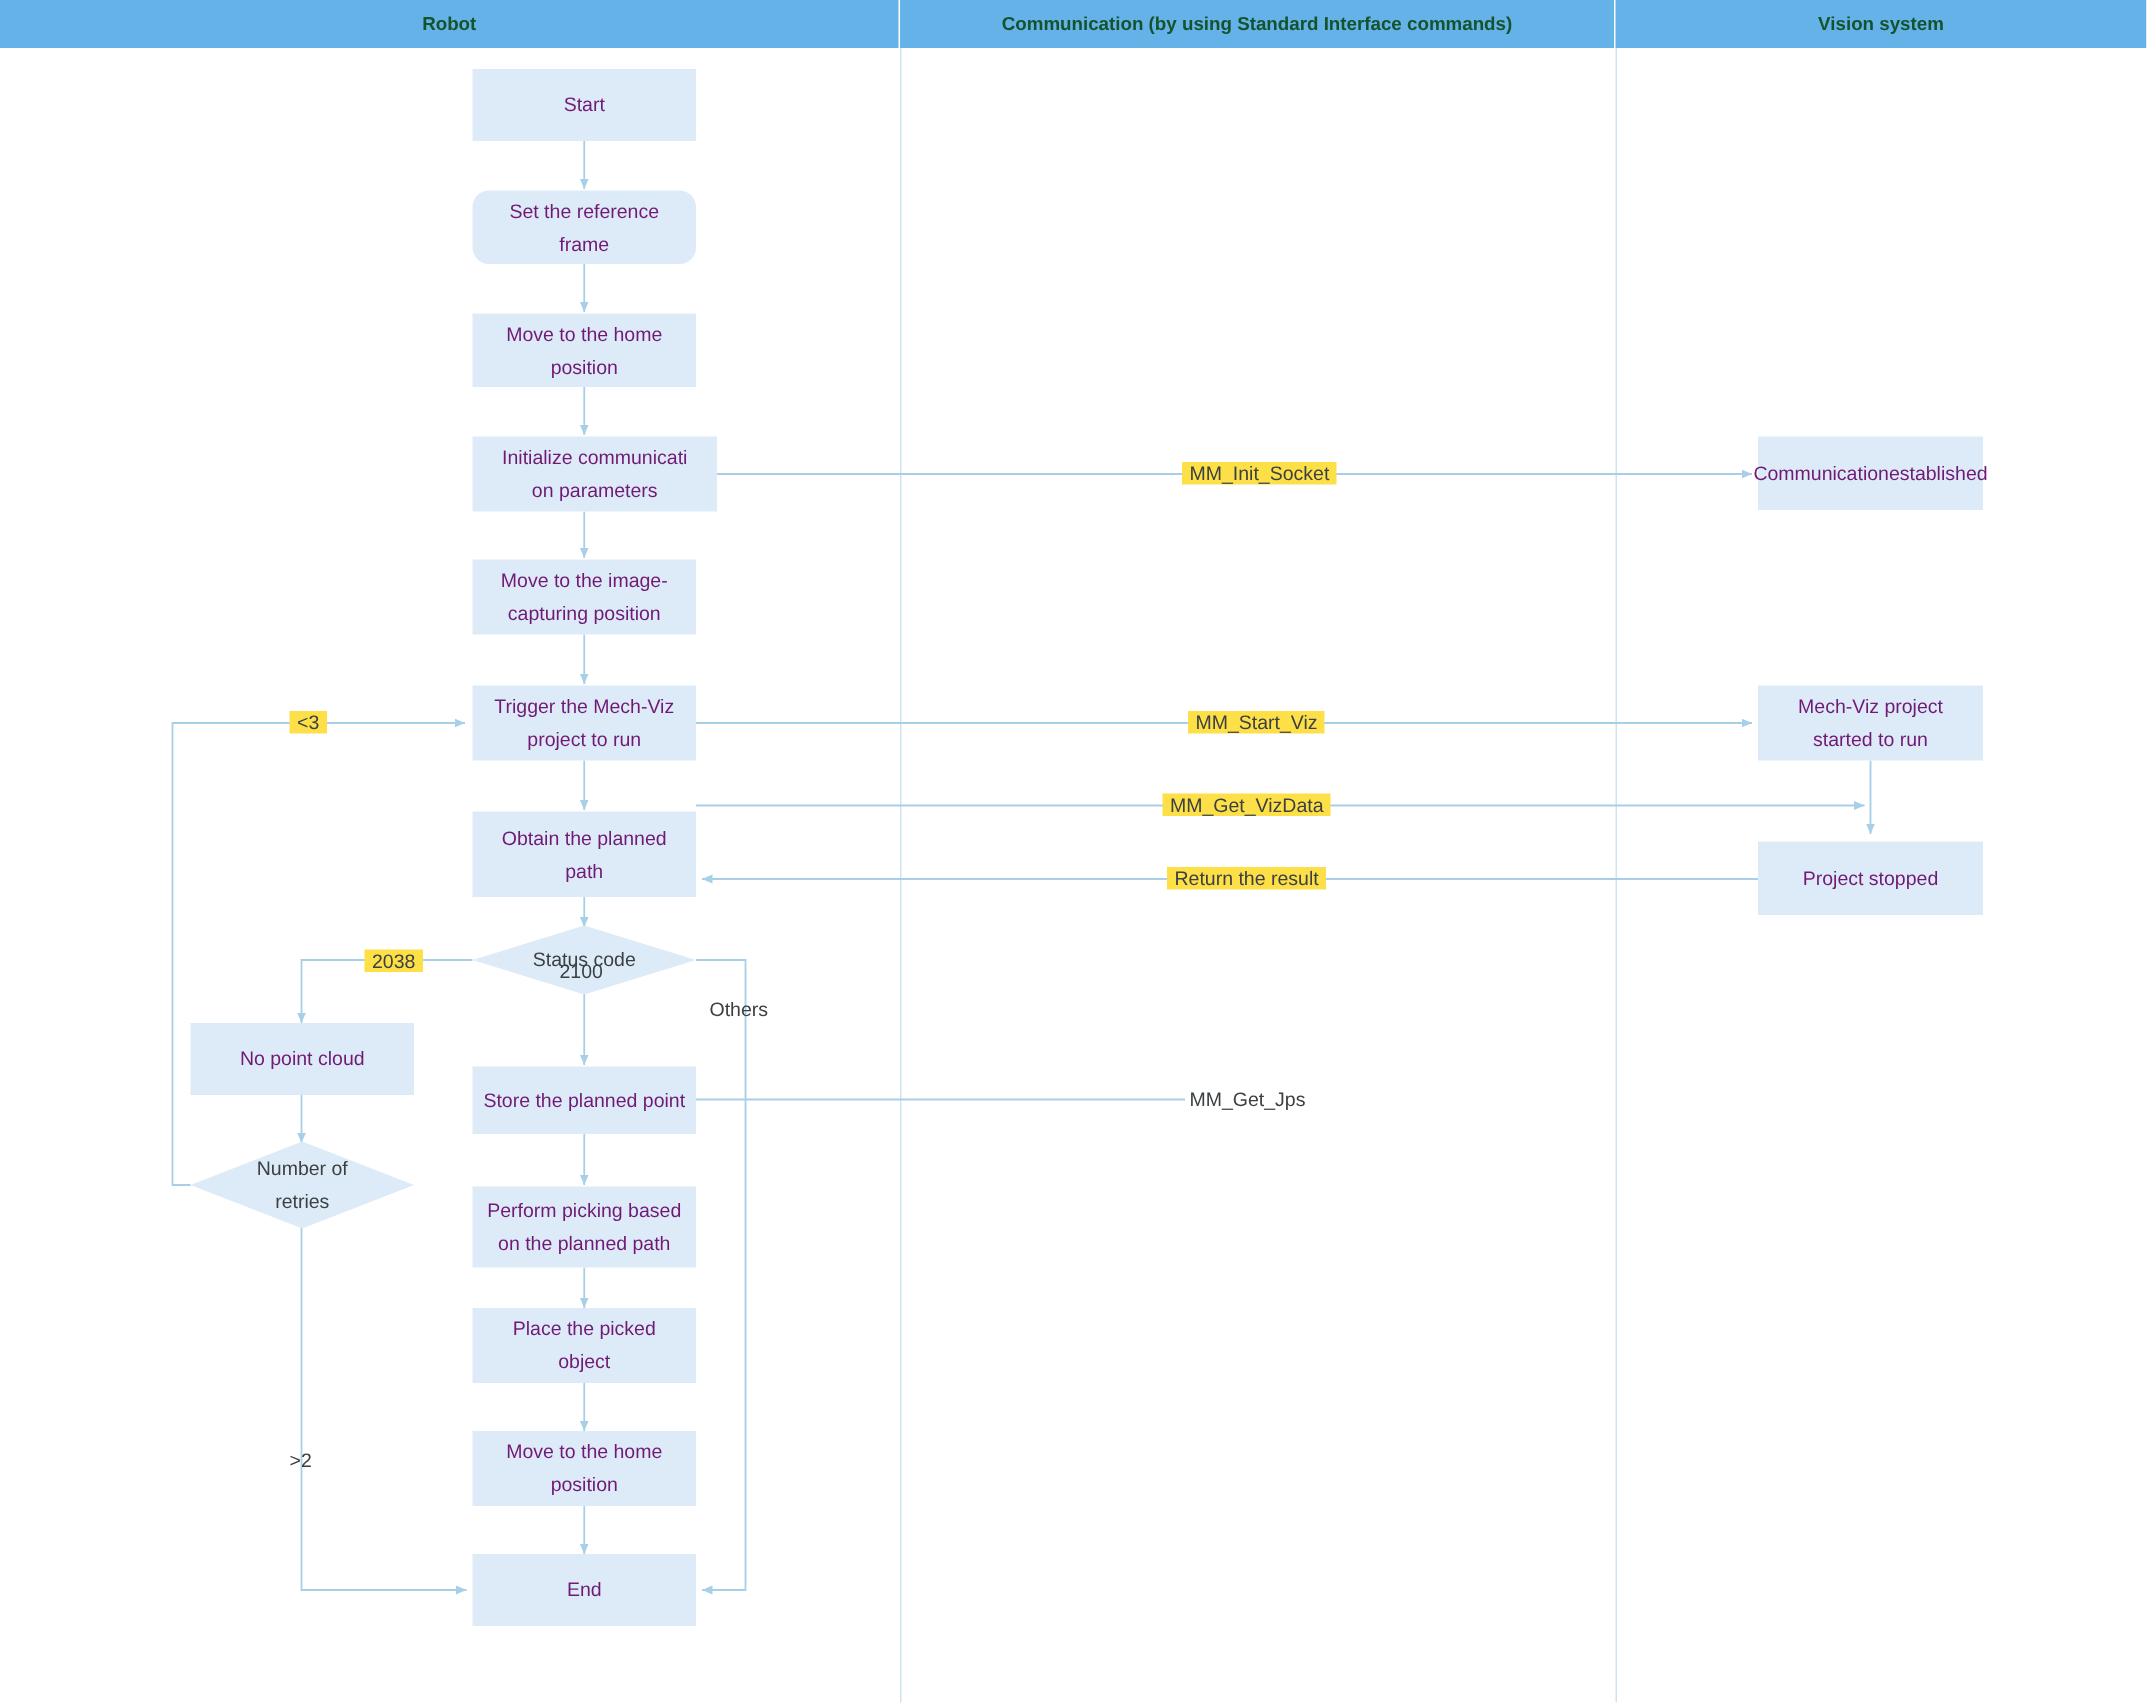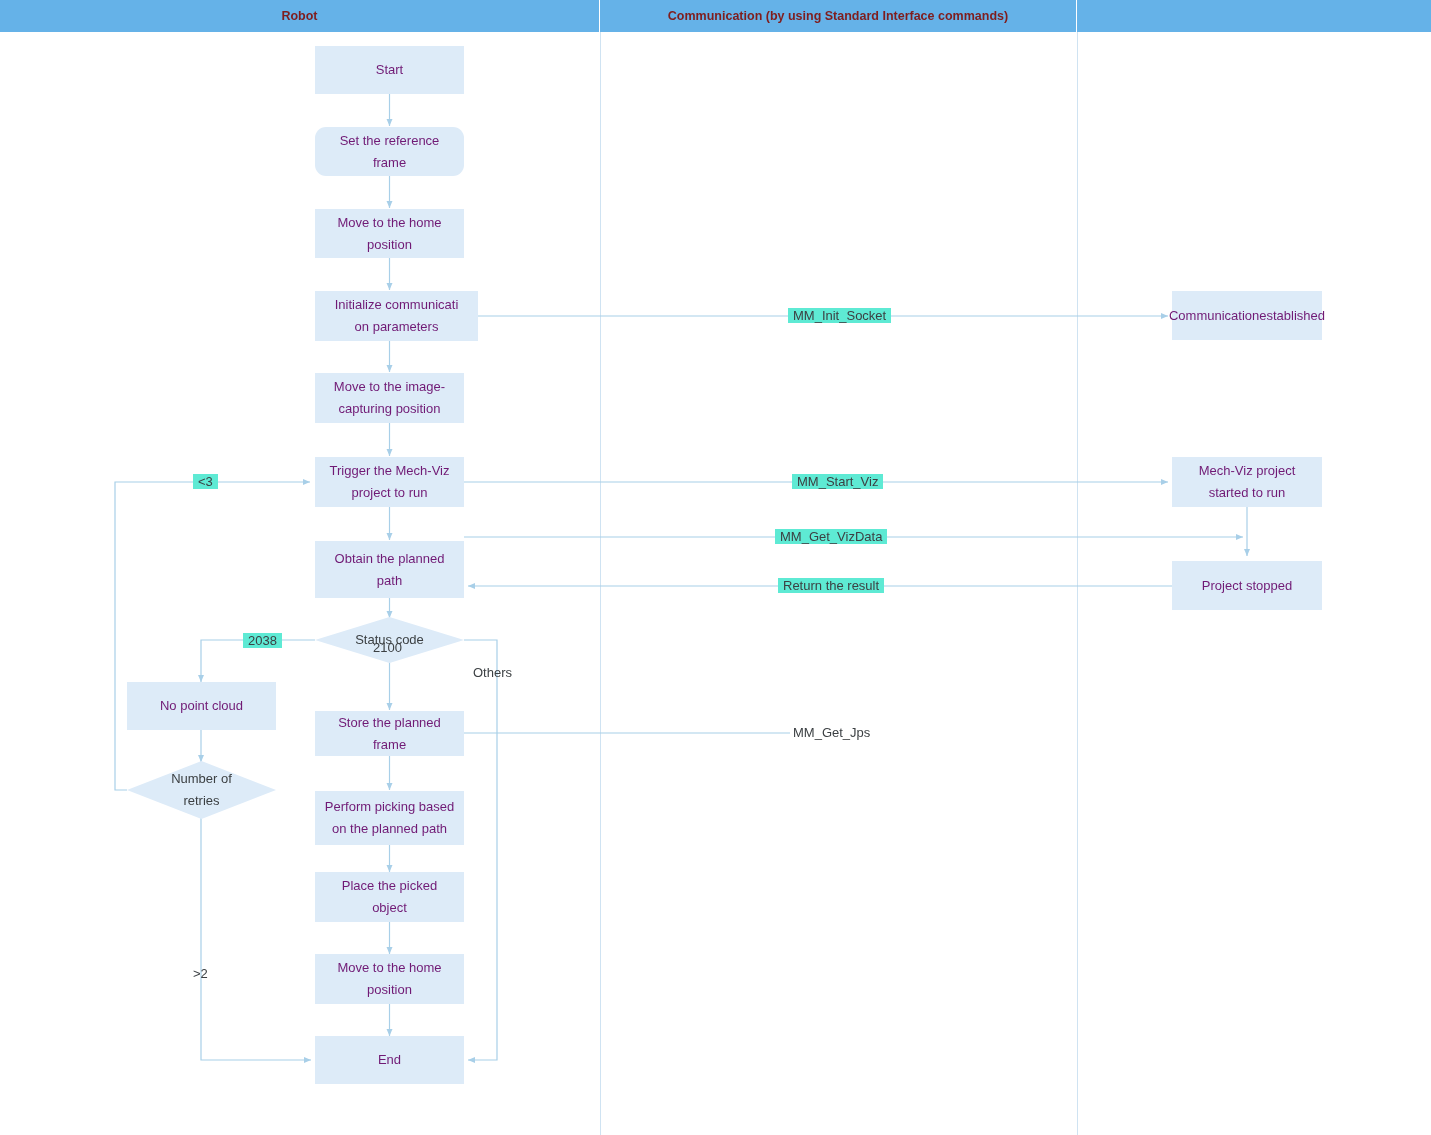--- a/index.html
+++ b/index.html
@@ -14,21 +14,21 @@
   }
   
   #lane-header{
     position:absolute;left:0;top:0;width:1431px;height:32px;
     background:#65b2e8;
     display:flex;align-items:center;
     box-sizing:border-box;
   }
   .lane-head{
     height:32px;display:flex;align-items:center;justify-content:center;
-    font-size:12.5px;font-weight:bold;color:#7f1d1d;
+    font-size:12.5px;font-weight:bold;color:#14532d;
     box-sizing:border-box;
   }
   .lane-head.l1{width:600px;border-right:1px solid #ffffff;}
   .lane-head.l2{width:477px;border-right:1px solid #ffffff;}
   .lane-head.l3{width:354px;}
 
   
   .lane-div{
     position:absolute;top:32px;width:1px;height:1103px;background:#cfe3f2;
   }
@@ -59,37 +59,40 @@
     font-size:13px;line-height:22px;color:#3c4043;
     box-sizing:border-box;
     background:#ddebf8;
     clip-path:polygon(50% 0%, 100% 50%, 50% 100%, 0% 50%);
   }
 
   
   .elabel{
     position:absolute;
     font-size:13px;line-height:15px;color:#3c4043;
-    background:#5eead4;
+    background:#fde047;
     padding:0 5px;
     white-space:nowrap;
     text-align:center;
   }
   .elabel.plain{background:transparent;padding:0;}
 </style>
 </head>
 <body>
 
 <div id="lane-header">
   <div class="lane-head l1">
     <span>Robot</span>
   </div>
   <div class="lane-head l2">
     <span>Communication (by using Standard Interface commands)</span>
   </div>
+  <div class="lane-head l3">
+    <span>Vision system</span>
+  </div>
 </div>
 
 <div class="lane-div" id="lane-div-1"></div>
 <div class="lane-div" id="lane-div-2"></div>
 
 <svg id="wires" viewBox="0 0 1431 1135" xmlns="http://www.w3.org/2000/svg">
   <defs>
     <marker id="ah" markerWidth="8" markerHeight="8" refX="7" refY="3" orient="auto" markerUnits="userSpaceOnUse">
       <path d="M0,0 L7,3 L0,6 z" fill="#a8cfe8"></path>
     </marker>
@@ -175,21 +178,21 @@
 <div class="node" style="left:127px;top:682px;width:149px;height:48px;">
   <span>No point cloud</span>
 </div>
 
 <div class="diamond" style="left:127px;top:761px;width:149px;height:58px;flex-direction:column;">
   <span>Number of</span>
   <span>retries</span>
 </div>
 
 <div class="node" style="left:315px;top:711px;width:149px;height:45px;">
-  <span>Store the planned frame</span>
+  <span>Store the planned point</span>
 </div>
 
 <div class="node" style="left:315px;top:791px;width:149px;height:54px;flex-direction:column;">
   <span>Perform picking based</span>
   <span>on the planned path</span>
 </div>
 
 <div class="node" style="left:315px;top:872px;width:149px;height:50px;flex-direction:column;">
   <span>Place the picked</span>
   <span>object</span>

